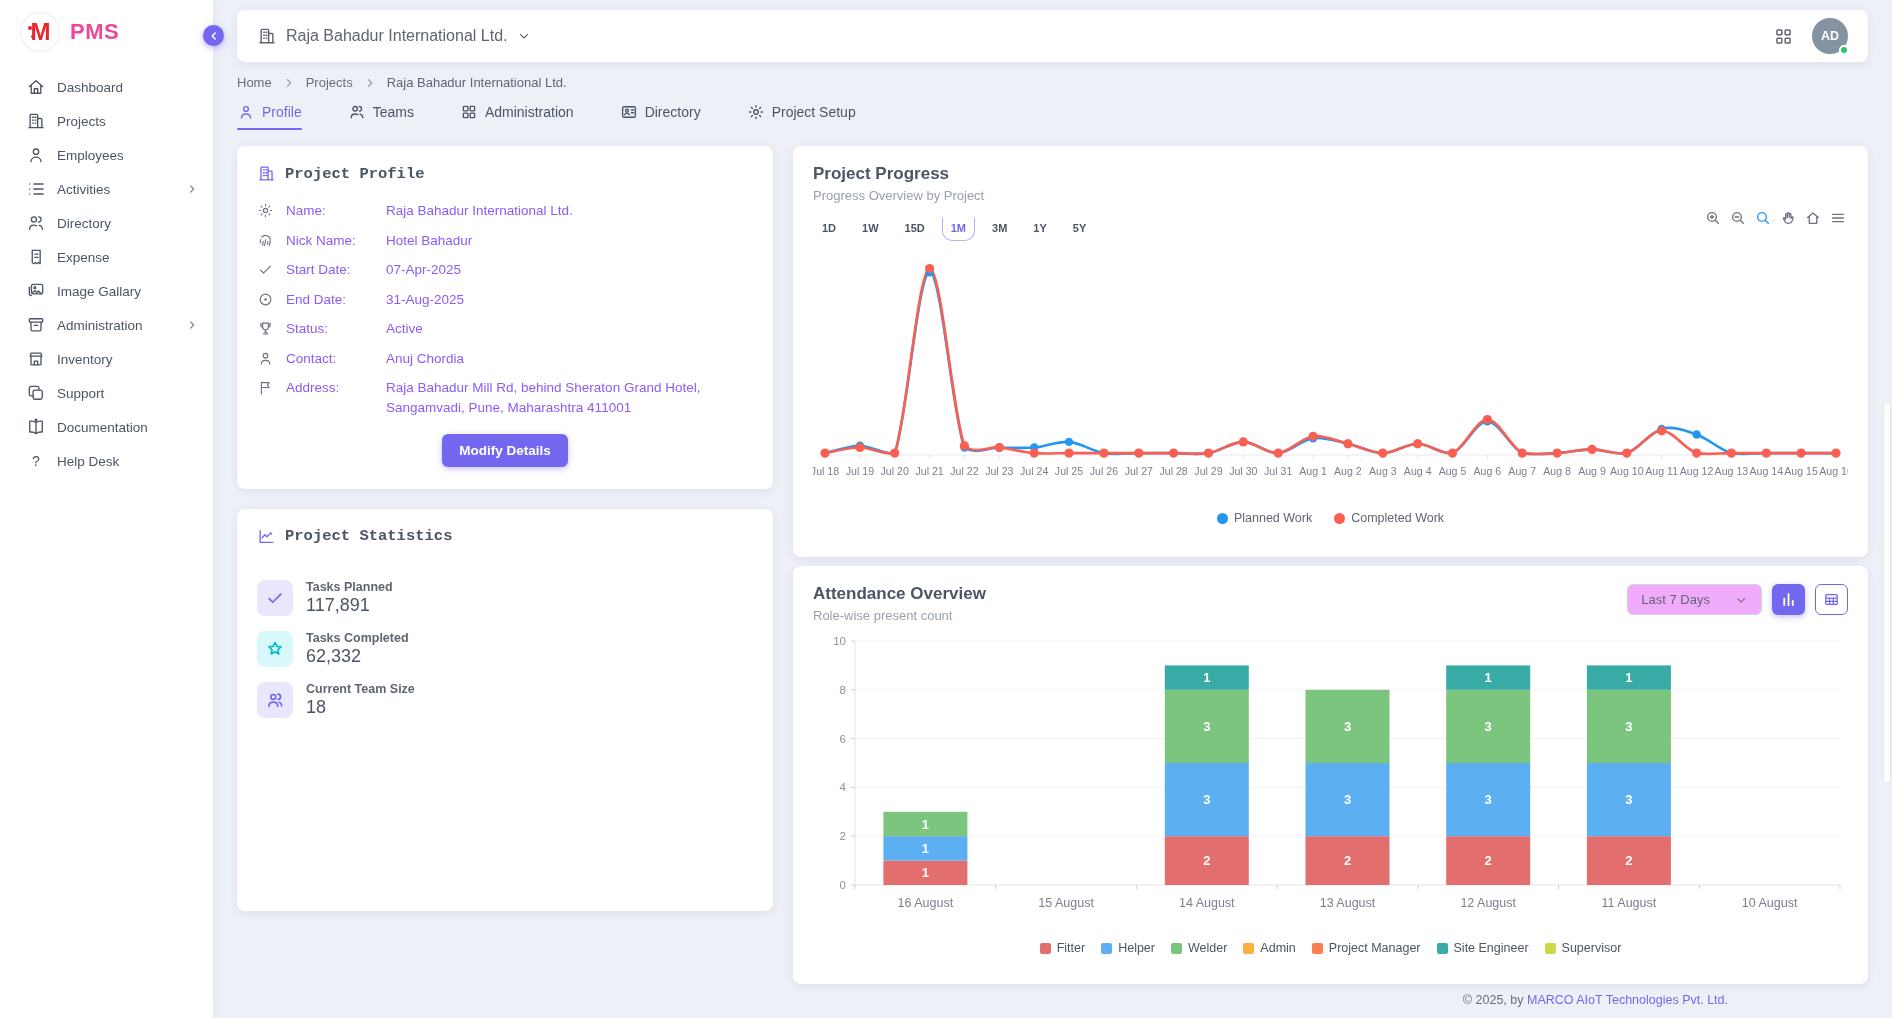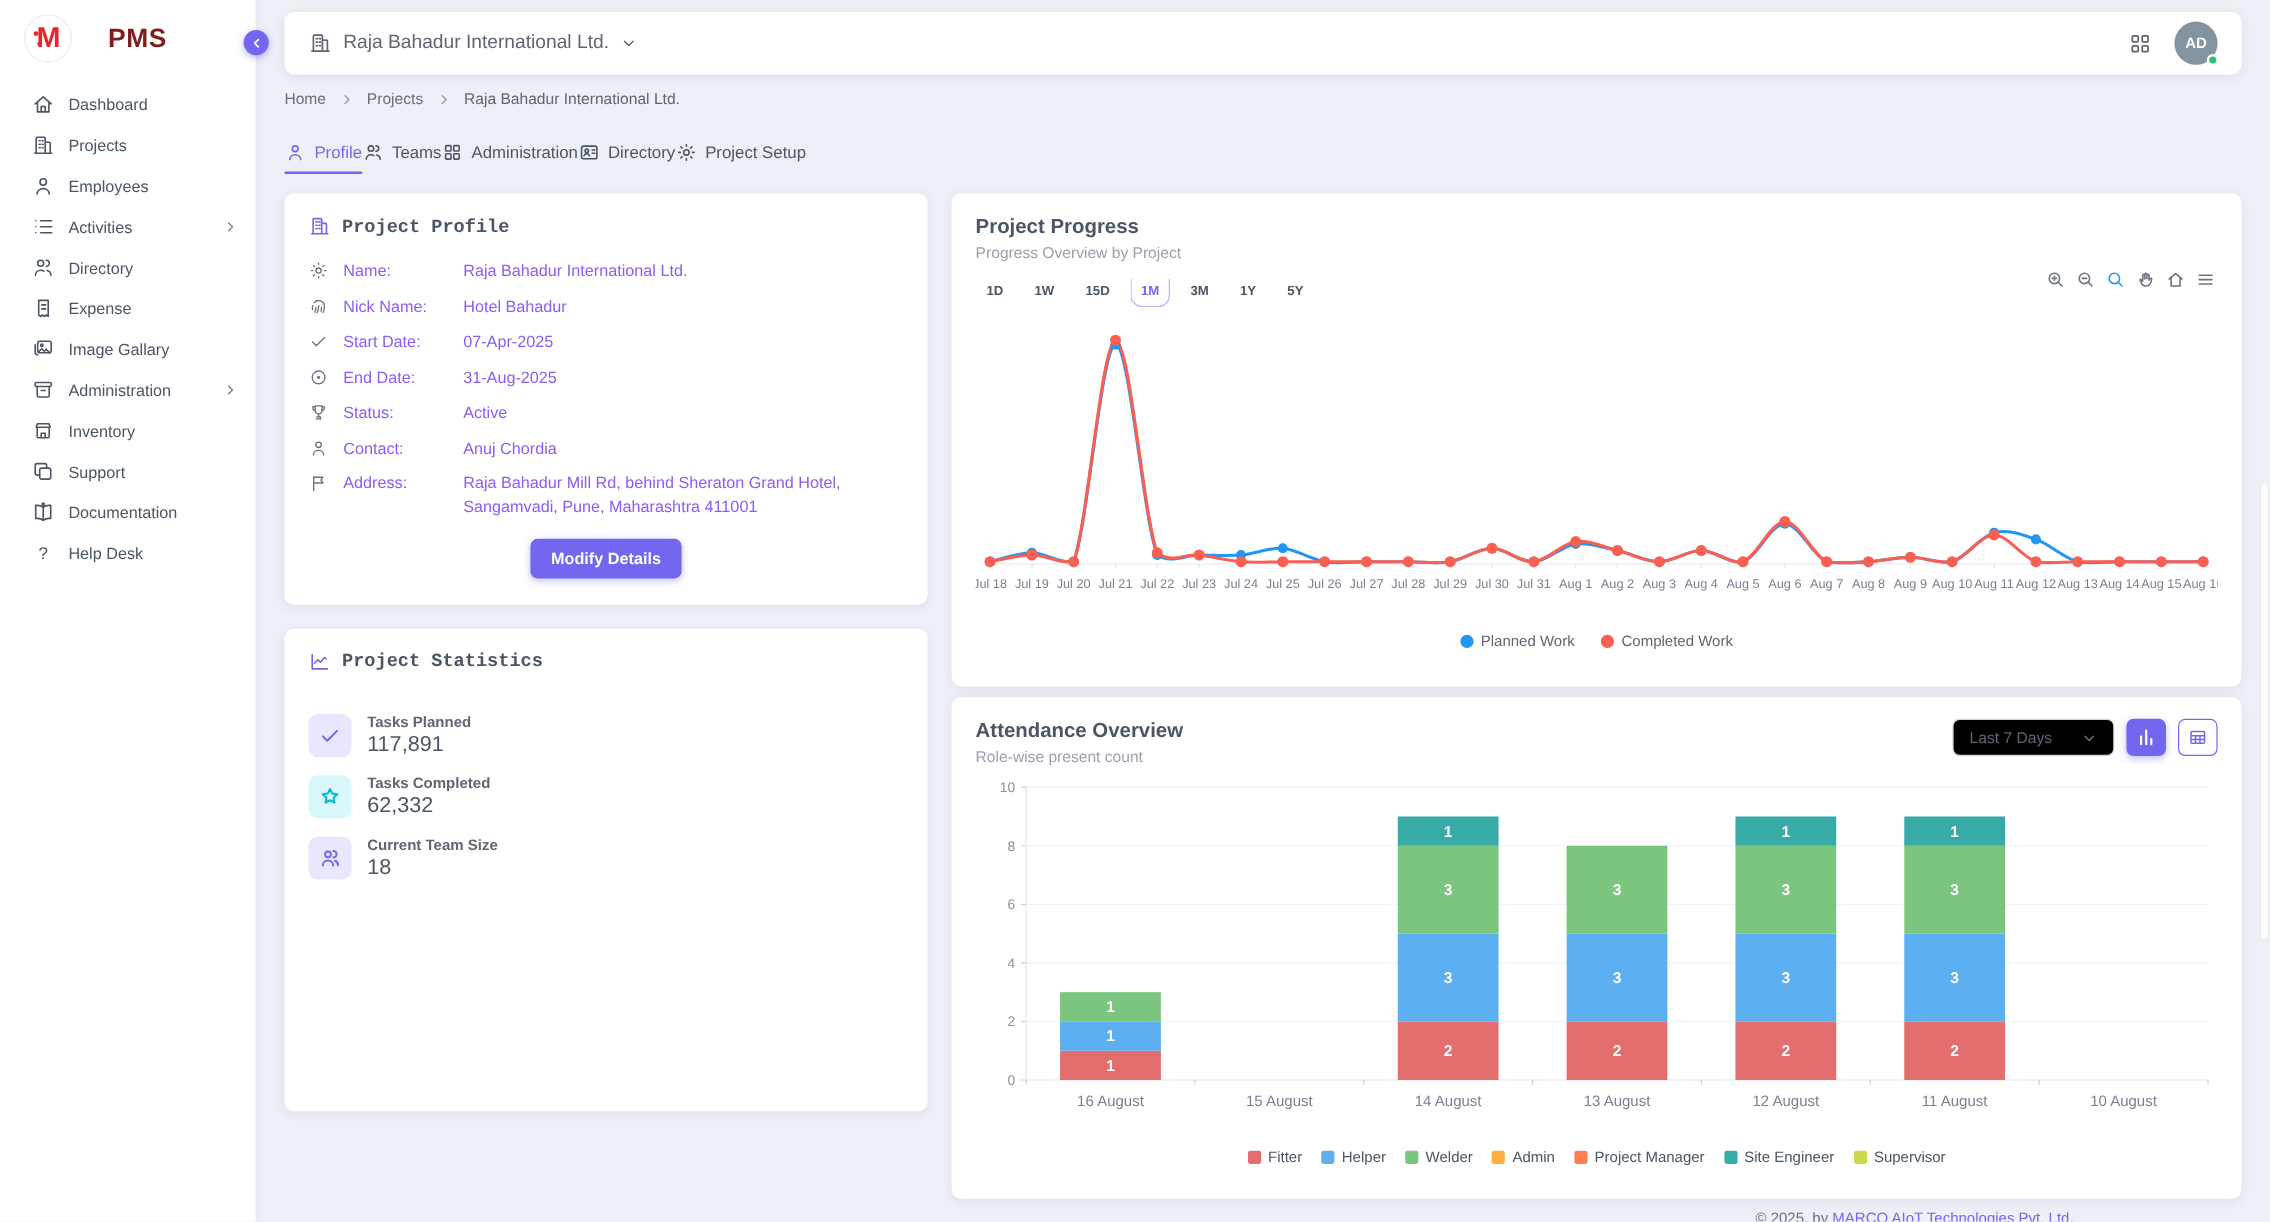--- a/index.html
+++ b/index.html
@@ -8,21 +8,21 @@
 
   
   .sidebar { position:fixed; left:0; top:0; width:213px; height:100%; background:#fff;
              box-shadow:0 0 12px rgba(47,43,61,.06); z-index:5; }
   .logo-row { display:flex; align-items:center; gap:10px; padding:12px 0 10px 20px; }
   .logo-badge { width:40px; height:40px; border-radius:50%; border:1px solid #ececf0;
                 display:flex; align-items:center; justify-content:center; position:relative; }
   .logo-m { font-size:24px; font-weight:800; letter-spacing:-1px; }
   .logo-dot { position:absolute; left:7px; top:13px; width:4px; height:4px; border-radius:50%; background:#e8262c; }
   .logo-dot2 { position:absolute; left:10px; top:22px; width:3px; height:3px; border-radius:50%; background:#e8262c; }
-  .logo-text { font-size:22px; font-weight:700; color:#7f1d1d; letter-spacing:.5px;margin-left:20px; }
+  .logo-text { font-size:22px; font-weight:700; color:#ec4899; letter-spacing:.5px; }
   .menu { margin-top:8px; }
   .menu-item { display:flex; align-items:center; gap:11px; padding:7px 14px 7px 26px;
                font-size:13.5px; color:#4b5563; cursor:pointer; }
   .menu-item .mi-icon { width:20px; height:20px; flex:0 0 20px; color:#4b5563; }
   .menu-item .mi-label { flex:1; }
   .menu-item .mi-chevron { width:14px; height:14px; color:#7a8090; }
   svg.ic { width:100%; height:100%; display:block; }
 
   
   .main { margin-left:213px; height:100%; position:relative; }
@@ -42,21 +42,21 @@
   .avatar { width:36px; height:36px; border-radius:50%; background:#8493a0; color:#fff; font-size:12.5px;
             font-weight:600; display:flex; align-items:center; justify-content:center; position:relative; cursor:pointer; }
   .avatar .online { position:absolute; right:-1px; bottom:-1px; width:10px; height:10px; border-radius:50%;
                     background:#28c76f; border:2px solid #fff; }
 
   .breadcrumb { margin:13px 24px 0; display:flex; align-items:center; gap:10px; font-size:13px; color:#6d6b77; }
   .breadcrumb .bc-sep { width:14px; height:14px; color:#9aa0ac; }
   .breadcrumb .bc-link { cursor:pointer; }
   .breadcrumb .bc-current { color:#5f6571; }
 
-  .tabs { margin:28px 24px 0; display:flex; }
+  .tabs { margin:13px 24px 0; display:flex; gap:46px; }
   .tab { display:flex; align-items:center; gap:7px; font-size:14px; font-weight:500; color:#4b5563;
          padding-bottom:9px; cursor:pointer; position:relative; }
   .tab .t-icon { width:18px; height:18px; }
   .tab.active { color:#7367f0; }
   .tab.active:after { content:""; position:absolute; left:0; right:0; bottom:0; height:2.5px;
                       background:#7367f0; border-radius:2px; }
 
   .content { margin:16px 24px 0; display:flex; gap:20px; align-items:flex-start; }
   .col-left { width:536px; flex:0 0 536px; }
   .col-right { flex:1; min-width:0; }
@@ -103,21 +103,21 @@
   .legend-row { display:flex; justify-content:center; gap:22px; margin-top:2px; }
   .legend-item { display:flex; align-items:center; gap:6px; font-size:12.5px; color:#5f6571; cursor:pointer; }
   .legend-dot { width:11px; height:11px; border-radius:50%; }
   .legend-sq { width:11px; height:11px; border-radius:2px; }
 
   
   .attendance-card { margin-top:9px; height:418px; position:relative; }
   .att-header { display:flex; align-items:flex-start; }
   .att-controls { margin-left:auto; display:flex; align-items:center; gap:10px; }
   .select-box { border:1px solid #d4d2e0; border-radius:6px; padding:7px 13px; font-size:13px; color:#5f6571;
-                display:flex; align-items:center; gap:24px; cursor:pointer; background:#000000; }
+                display:flex; align-items:center; gap:24px; cursor:pointer; background:#f0abfc; }
   .select-box svg { width:14px; height:14px; color:#6d7380; }
   .view-btn { width:33px; height:31px; border-radius:6px; display:flex; align-items:center; justify-content:center; cursor:pointer; }
   .view-btn.filled { background:#7367f0; color:#fff; box-shadow:0 2px 6px rgba(115,103,240,.4); }
   .view-btn.outline { background:#fff; border:1px solid #7367f0; color:#7367f0; }
   .view-btn svg { width:17px; height:17px; }
   .bar-chart-box { margin-top:10px; }
   .att-legend { display:flex; justify-content:center; gap:16px; margin-top:4px; }
   .att-legend .legend-item { font-size:12.5px; color:#4b5563; }
 
   .footer { margin:9px 24px 0; text-align:right; padding-right:140px; font-size:12.5px; color:#6d6b77; }

